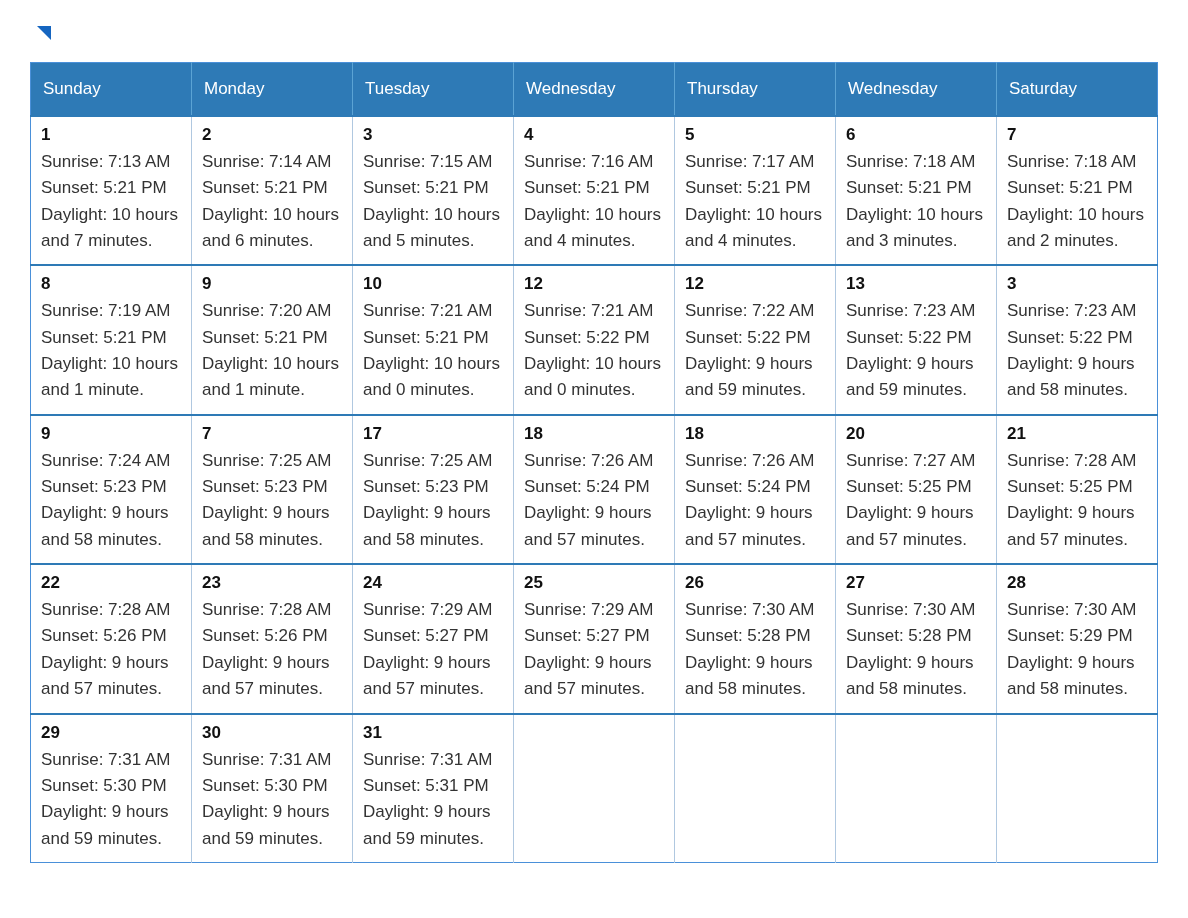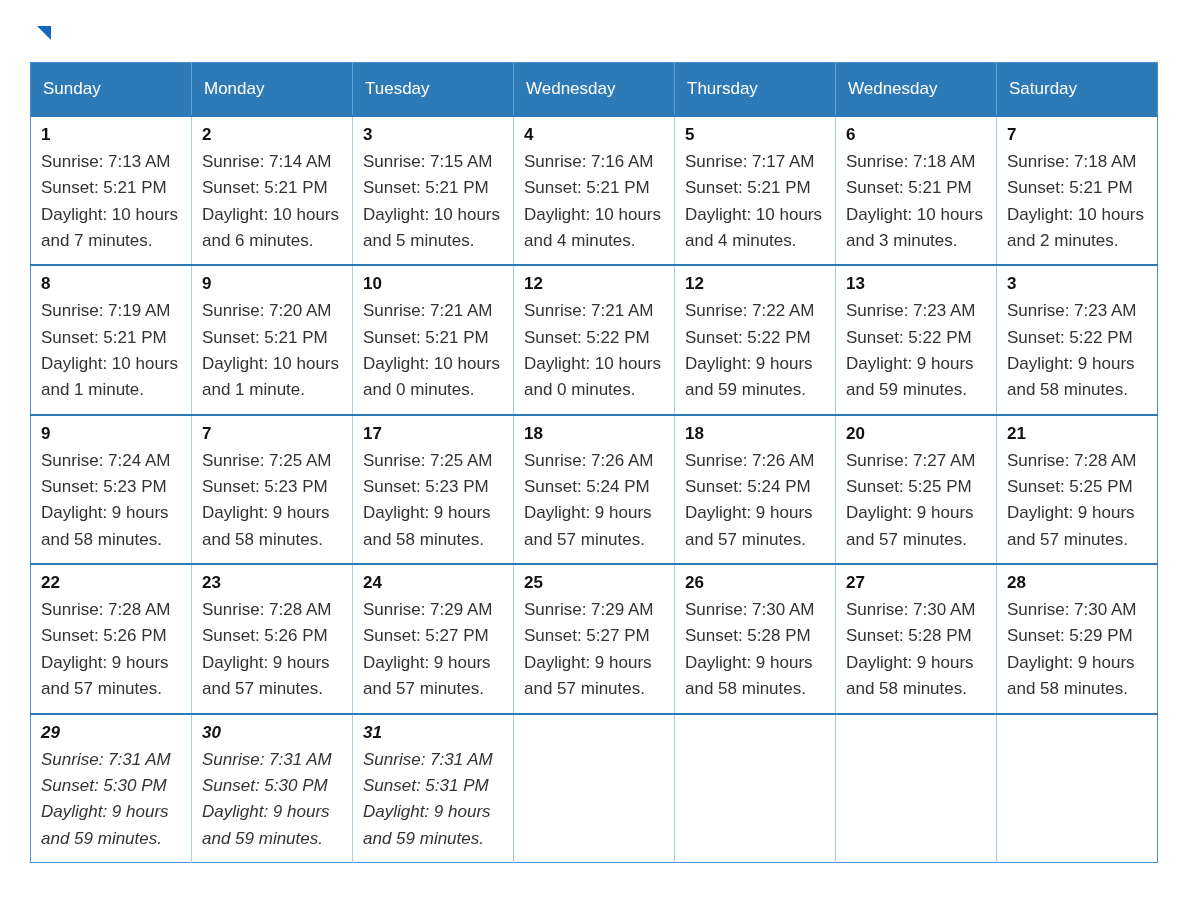--- a/index.html
+++ b/index.html
@@ -78,21 +78,20 @@
       color: #222;
       width: calc(100% / 7);
       min-height: 100px;
       background: #fff;
     }
     .calendar-table td:last-child {
       border-right: none;
     }
     .calendar-table tr:last-child td {
       border-bottom: none;
-      font-style: italic;
     }
     .day-number {
       font-size: 17px;
       font-weight: bold;
       color: #111;
       display: block;
       margin-bottom: 4px;
     }
     .day-info {
       font-size: 17px;

